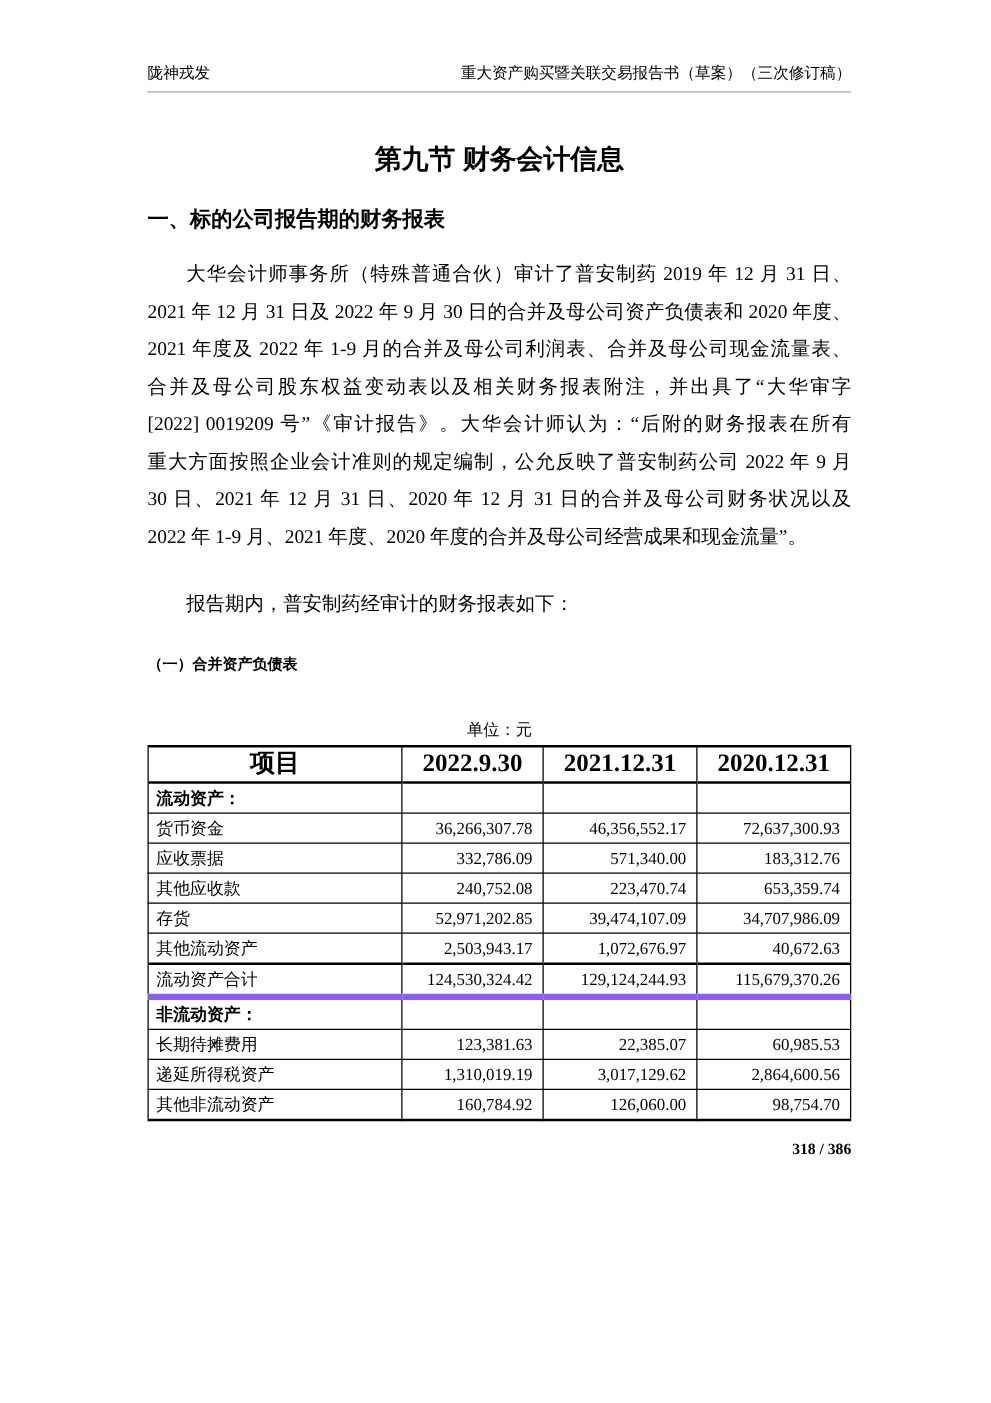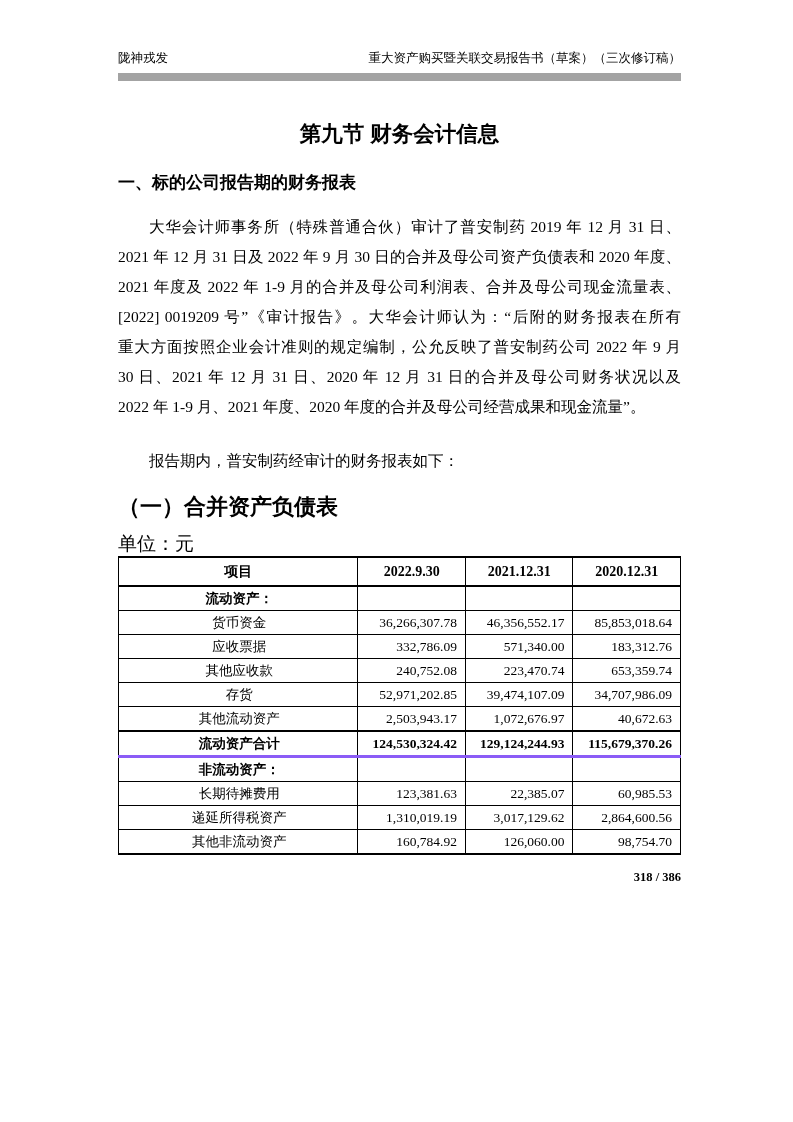--- a/index.html
+++ b/index.html
@@ -24,21 +24,21 @@
     margin-left: 118px;
     width: 563px;
   }
   
   .page-header {
     display: flex;
     justify-content: space-between;
     align-items: flex-end;
     padding-top: 50px;
     padding-bottom: 7px;
-    border-bottom: 8px solid #a3a3a3;
+    border-bottom: 1px solid #a3a3a3;
     font-size: 12.5px;
     line-height: 16px;
   }
   
   .doc-title {
     margin: 38px 0 0 0;
     font-family: "Liberation Sans", "DejaVu Sans", sans-serif;
     font-weight: bold;
     font-size: 21.5px;
     line-height: 30px;
@@ -66,29 +66,29 @@
   .jline.last  { text-align-last: auto; }
   .single-line {
     margin: 24px 0 0 0;
     font-size: 15.5px;
     line-height: 30px;
     text-indent: 2em;
   }
   
   .subsection-heading {
     margin: 21px 0 0 0;
-    font-family: Liberation Mono, monospace;
-    font-weight: bold;
-    font-size: 22px;
+    font-family: Liberation Sans, sans-serif;
+    font-weight: bold;
+    font-size: 12px;
     line-height: 23px;
   }
   .unit-label {
-    margin-top: 15px;
-    text-align: left;
-    font-size: 19px;
+    margin-top: 32px;
+    text-align: center;
+    font-size: 13px;
     line-height: 18px;
   }
   
   table.balance-sheet {
     margin-top: 3px;
     width: 100%;
     border-collapse: collapse;
     border-top: 2.5px solid #000;
     border-bottom: 2.5px solid #000;
     font-size: 13.5px;
@@ -96,37 +96,37 @@
   table.balance-sheet th,
   table.balance-sheet td {
     border: 1px solid #000;
     line-height: 17px;
   }
   table.balance-sheet th {
     font-weight: bold;
     text-align: center;
     padding: 5px 16px;
     border-bottom-width: 2px;
-    font-size: 14px;
+    font-size: 20px;
   }
   table.balance-sheet col.c-label { width: 42.6%; }
   table.balance-sheet col.c-val   { width: 19.13%; }
   td.cell-label {
-    text-align: center;
+    text-align: left;
     padding: 3px 4px 3px 6px;
   }
   td.cell-value {
     text-align: right;
     padding: 3px 8px 3px 4px;
   }
   tr.row-section td { font-weight: bold; }
   tr.row-total td {
-    font-weight: bold;
+    font-weight: normal;
     border-top: 2px solid #000;
-    border-bottom: 3px solid #8b5cf6;
+    border-bottom: 5px solid #8b5cf6;
   }
   .page-number {
     margin-top: 14px;
     text-align: right;
     font-weight: bold;
     font-size: 12.5px;
     line-height: 16px;
   }
 </style>
 </head>
@@ -141,20 +141,21 @@
     </div>
 
     <h1 class="doc-title">第九节 财务会计信息</h1>
 
     <h2 class="section-heading">一、标的公司报告期的财务报表</h2>
 
     <div class="body-paragraph" id="para-audit">
         <div class="jline first">大华会计师事务所（特殊普通合伙）审计了普安制药 2019 年 12 月 31 日、</div>
         <div class="jline">2021 年 12 月 31 日及 2022 年 9 月 30 日的合并及母公司资产负债表和 2020 年度、</div>
         <div class="jline">2021 年度及 2022 年 1-9 月的合并及母公司利润表、合并及母公司现金流量表、</div>
+        <div class="jline">合并及母公司股东权益变动表以及相关财务报表附注，并出具了“大华审字</div>
         <div class="jline">[2022] 0019209 号”《审计报告》。大华会计师认为：“后附的财务报表在所有</div>
         <div class="jline">重大方面按照企业会计准则的规定编制，公允反映了普安制药公司 2022 年 9 月</div>
         <div class="jline">30 日、2021 年 12 月 31 日、2020 年 12 月 31 日的合并及母公司财务状况以及</div>
         <div class="jline last">2022 年 1-9 月、2021 年度、2020 年度的合并及母公司经营成果和现金流量”。</div>
       </div>
 
     <p class="single-line">报告期内，普安制药经审计的财务报表如下：</p>
 
     <h3 class="subsection-heading">（一）合并资产负债表</h3>
 
@@ -179,21 +180,21 @@
           <tr class="row-section">
             <td class="cell-label">流动资产：</td>
             <td class="cell-value"></td>
             <td class="cell-value"></td>
             <td class="cell-value"></td>
           </tr>
           <tr class="row-data">
             <td class="cell-label">货币资金</td>
             <td class="cell-value">36,266,307.78</td>
             <td class="cell-value">46,356,552.17</td>
-            <td class="cell-value">85,853,018.64</td>
+            <td class="cell-value">72,637,300.93</td>
           </tr>
           <tr class="row-data">
             <td class="cell-label">应收票据</td>
             <td class="cell-value">332,786.09</td>
             <td class="cell-value">571,340.00</td>
             <td class="cell-value">183,312.76</td>
           </tr>
           <tr class="row-data">
             <td class="cell-label">其他应收款</td>
             <td class="cell-value">240,752.08</td>

